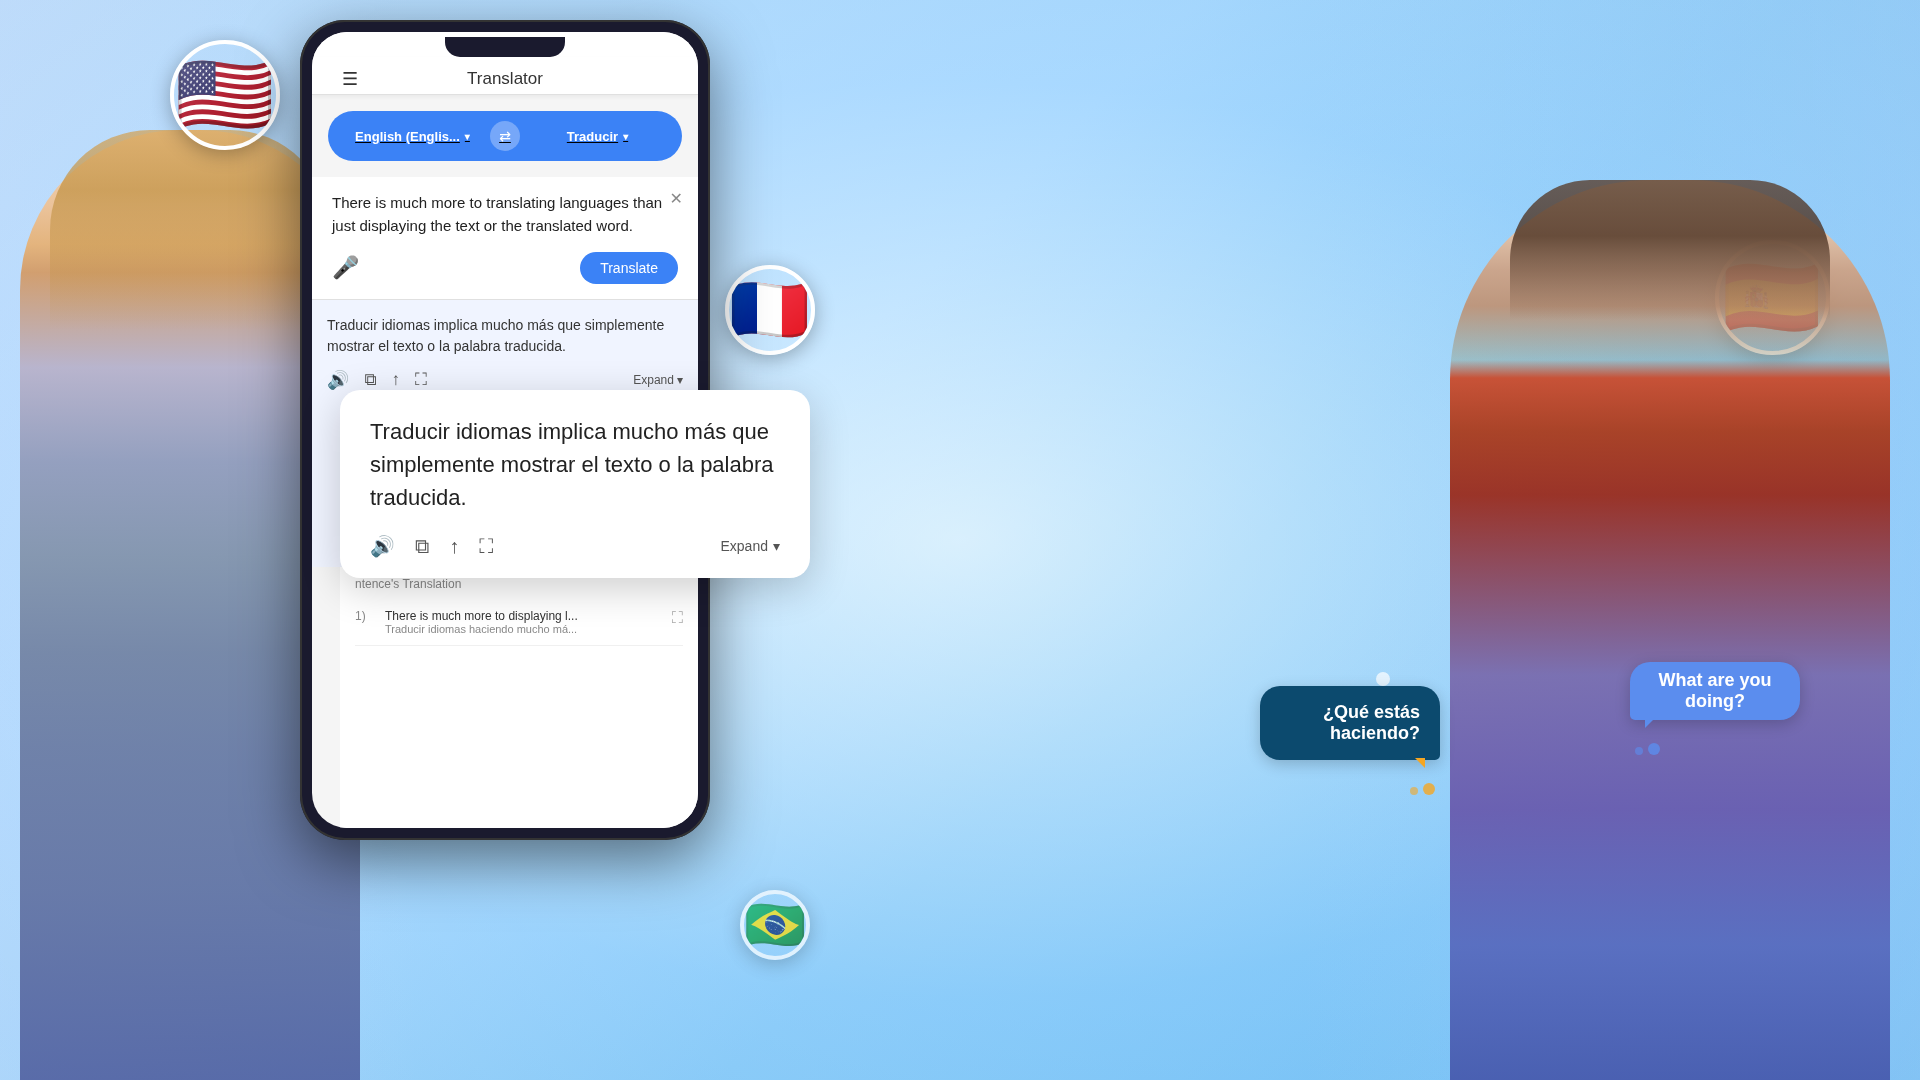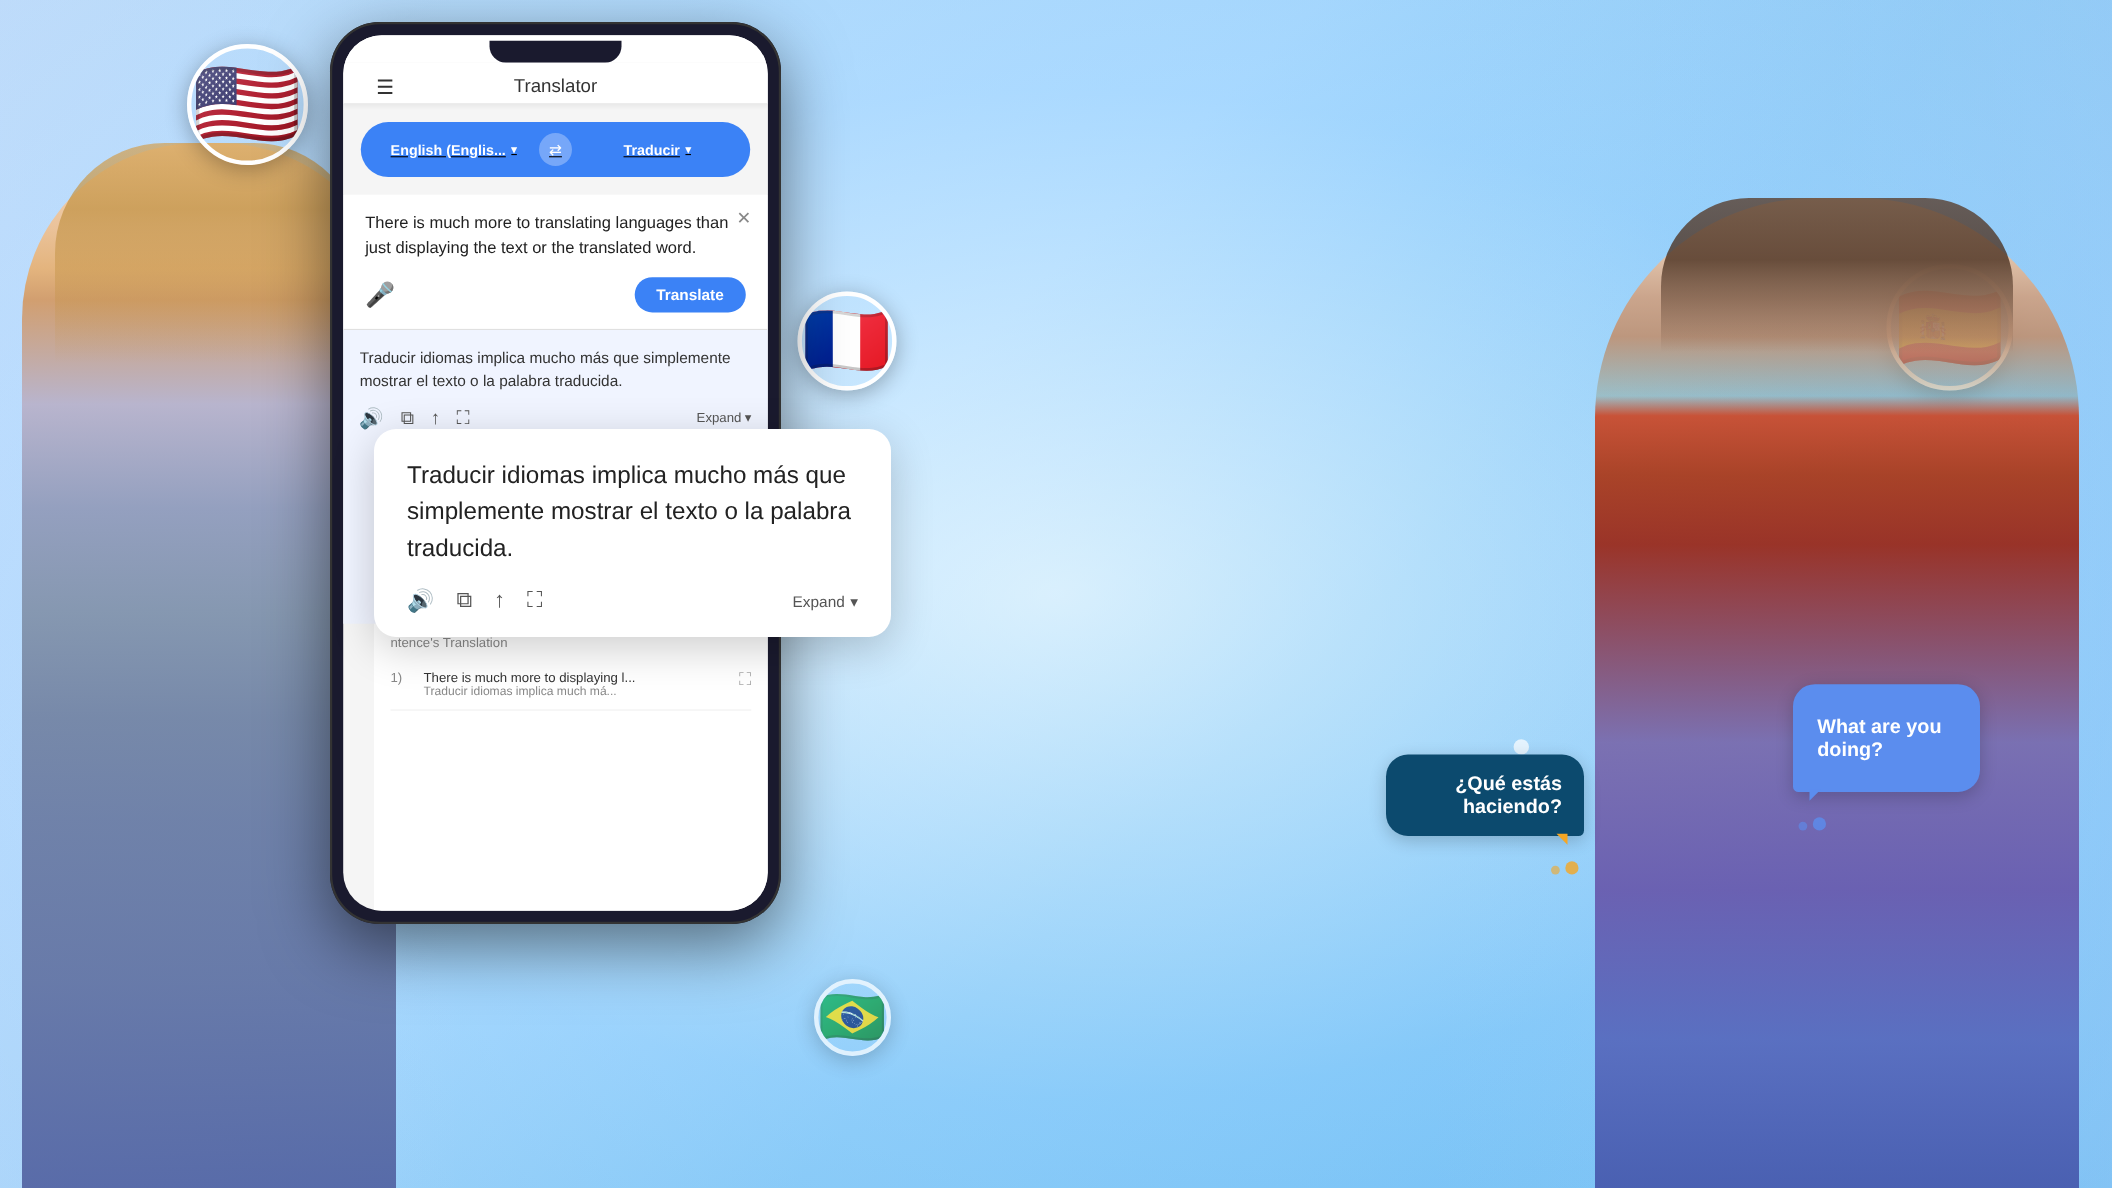--- a/index.html
+++ b/index.html
@@ -224,21 +224,21 @@
       cursor: pointer;
     }
 
     .translate-btn {
       background: #3b82f6;
       color: white;
       border: none;
       padding: 8px 20px;
       border-radius: 20px;
       font-size: 14px;
-      font-weight: 700;
+      font-weight: 400;
       cursor: pointer;
     }
 
     
     .result-card {
       position: absolute;
       left: 340px;
       top: 390px;
       width: 470px;
       background: white;
@@ -368,26 +368,26 @@
       border-left: 10px solid transparent;
       border-top: 10px solid #f5a623;
     }
 
     .chat-bubble-blue {
       position: absolute;
       right: 120px;
       bottom: 360px;
       background: #5b8dee;
       color: white;
-      padding: 28px 22px;
+      padding: 8px 22px;
       border-radius: 20px 20px 20px 5px;
       font-size: 18px;
       font-weight: 600;
       max-width: 170px;
-      text-align: left;
+      text-align: center;
       box-shadow: 0 4px 15px rgba(0,0,0,0.2);
       z-index: 15;
     }
 
     .chat-bubble-blue::before {
       content: '';
       position: absolute;
       bottom: -8px;
       left: 15px;
       width: 0;
@@ -493,21 +493,21 @@
             </span>
           </div>
         </div>
 
         <div class="history-section">
           <p class="history-title">ntence's Translation</p>
           <div class="history-item">
             <span class="history-num">1)</span>
             <div class="history-texts">
               <p class="history-original">There is much more to displaying l...</p>
-              <p class="history-translated">Traducir idiomas implica much má...</p>
+              <p class="history-translated">Traducir idiomas haciendo mucho má...</p>
             </div>
             <span class="history-expand">⛶</span>
           </div>
         </div>
       </div>
     </div>
   </div>
 </div>
 
 <div class="result-card">

